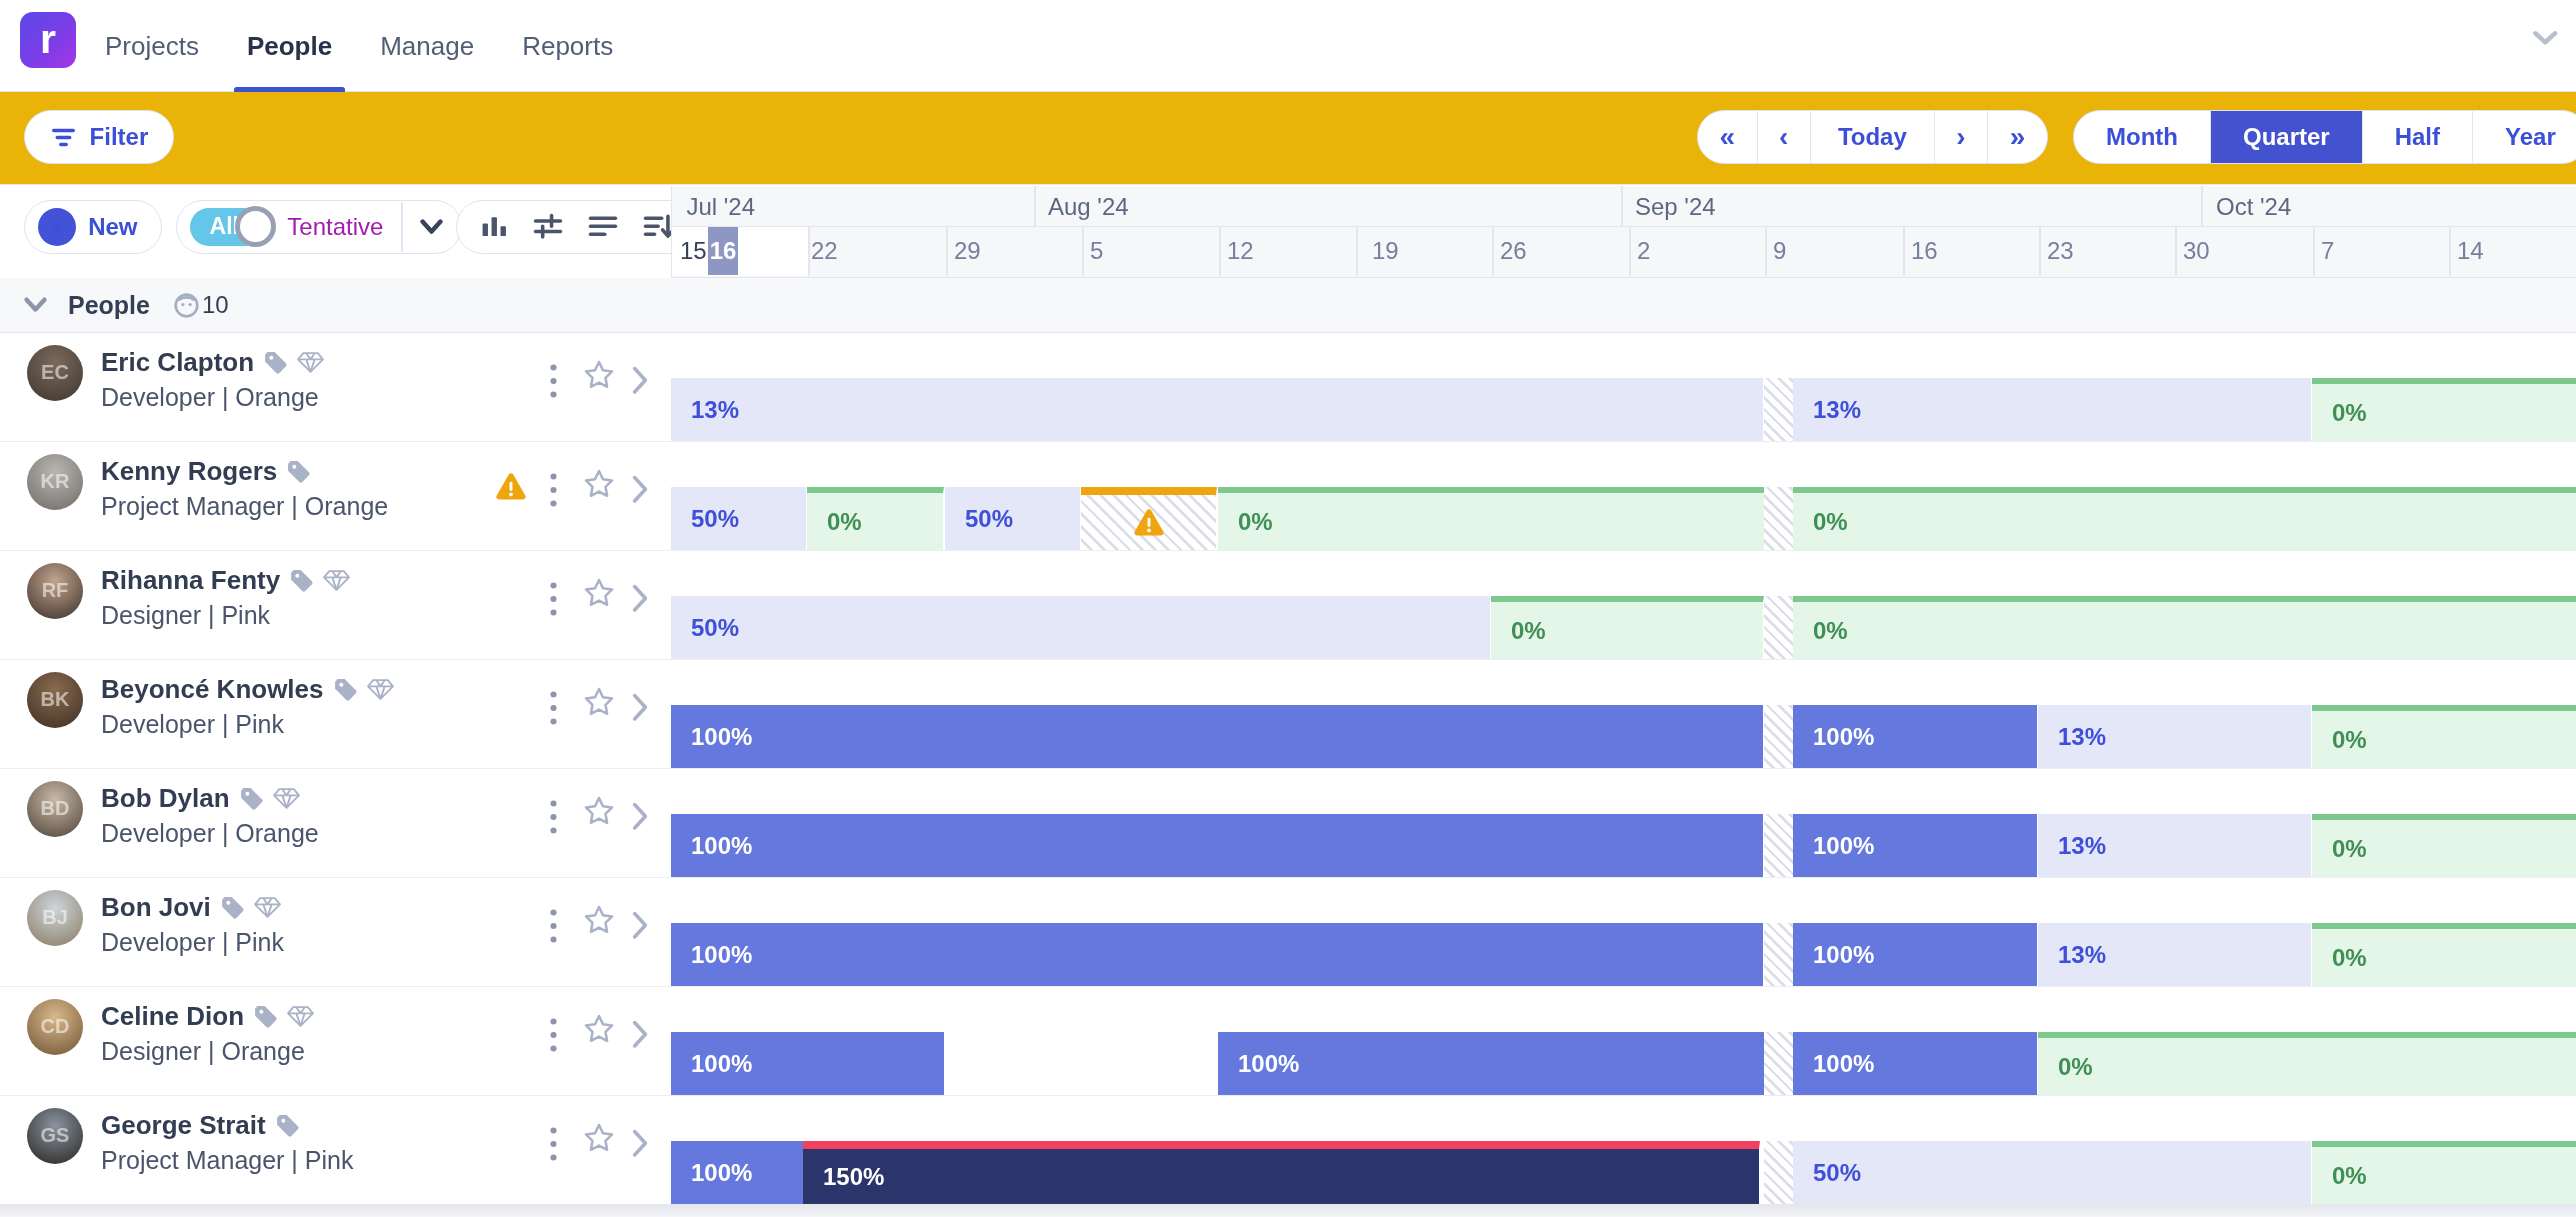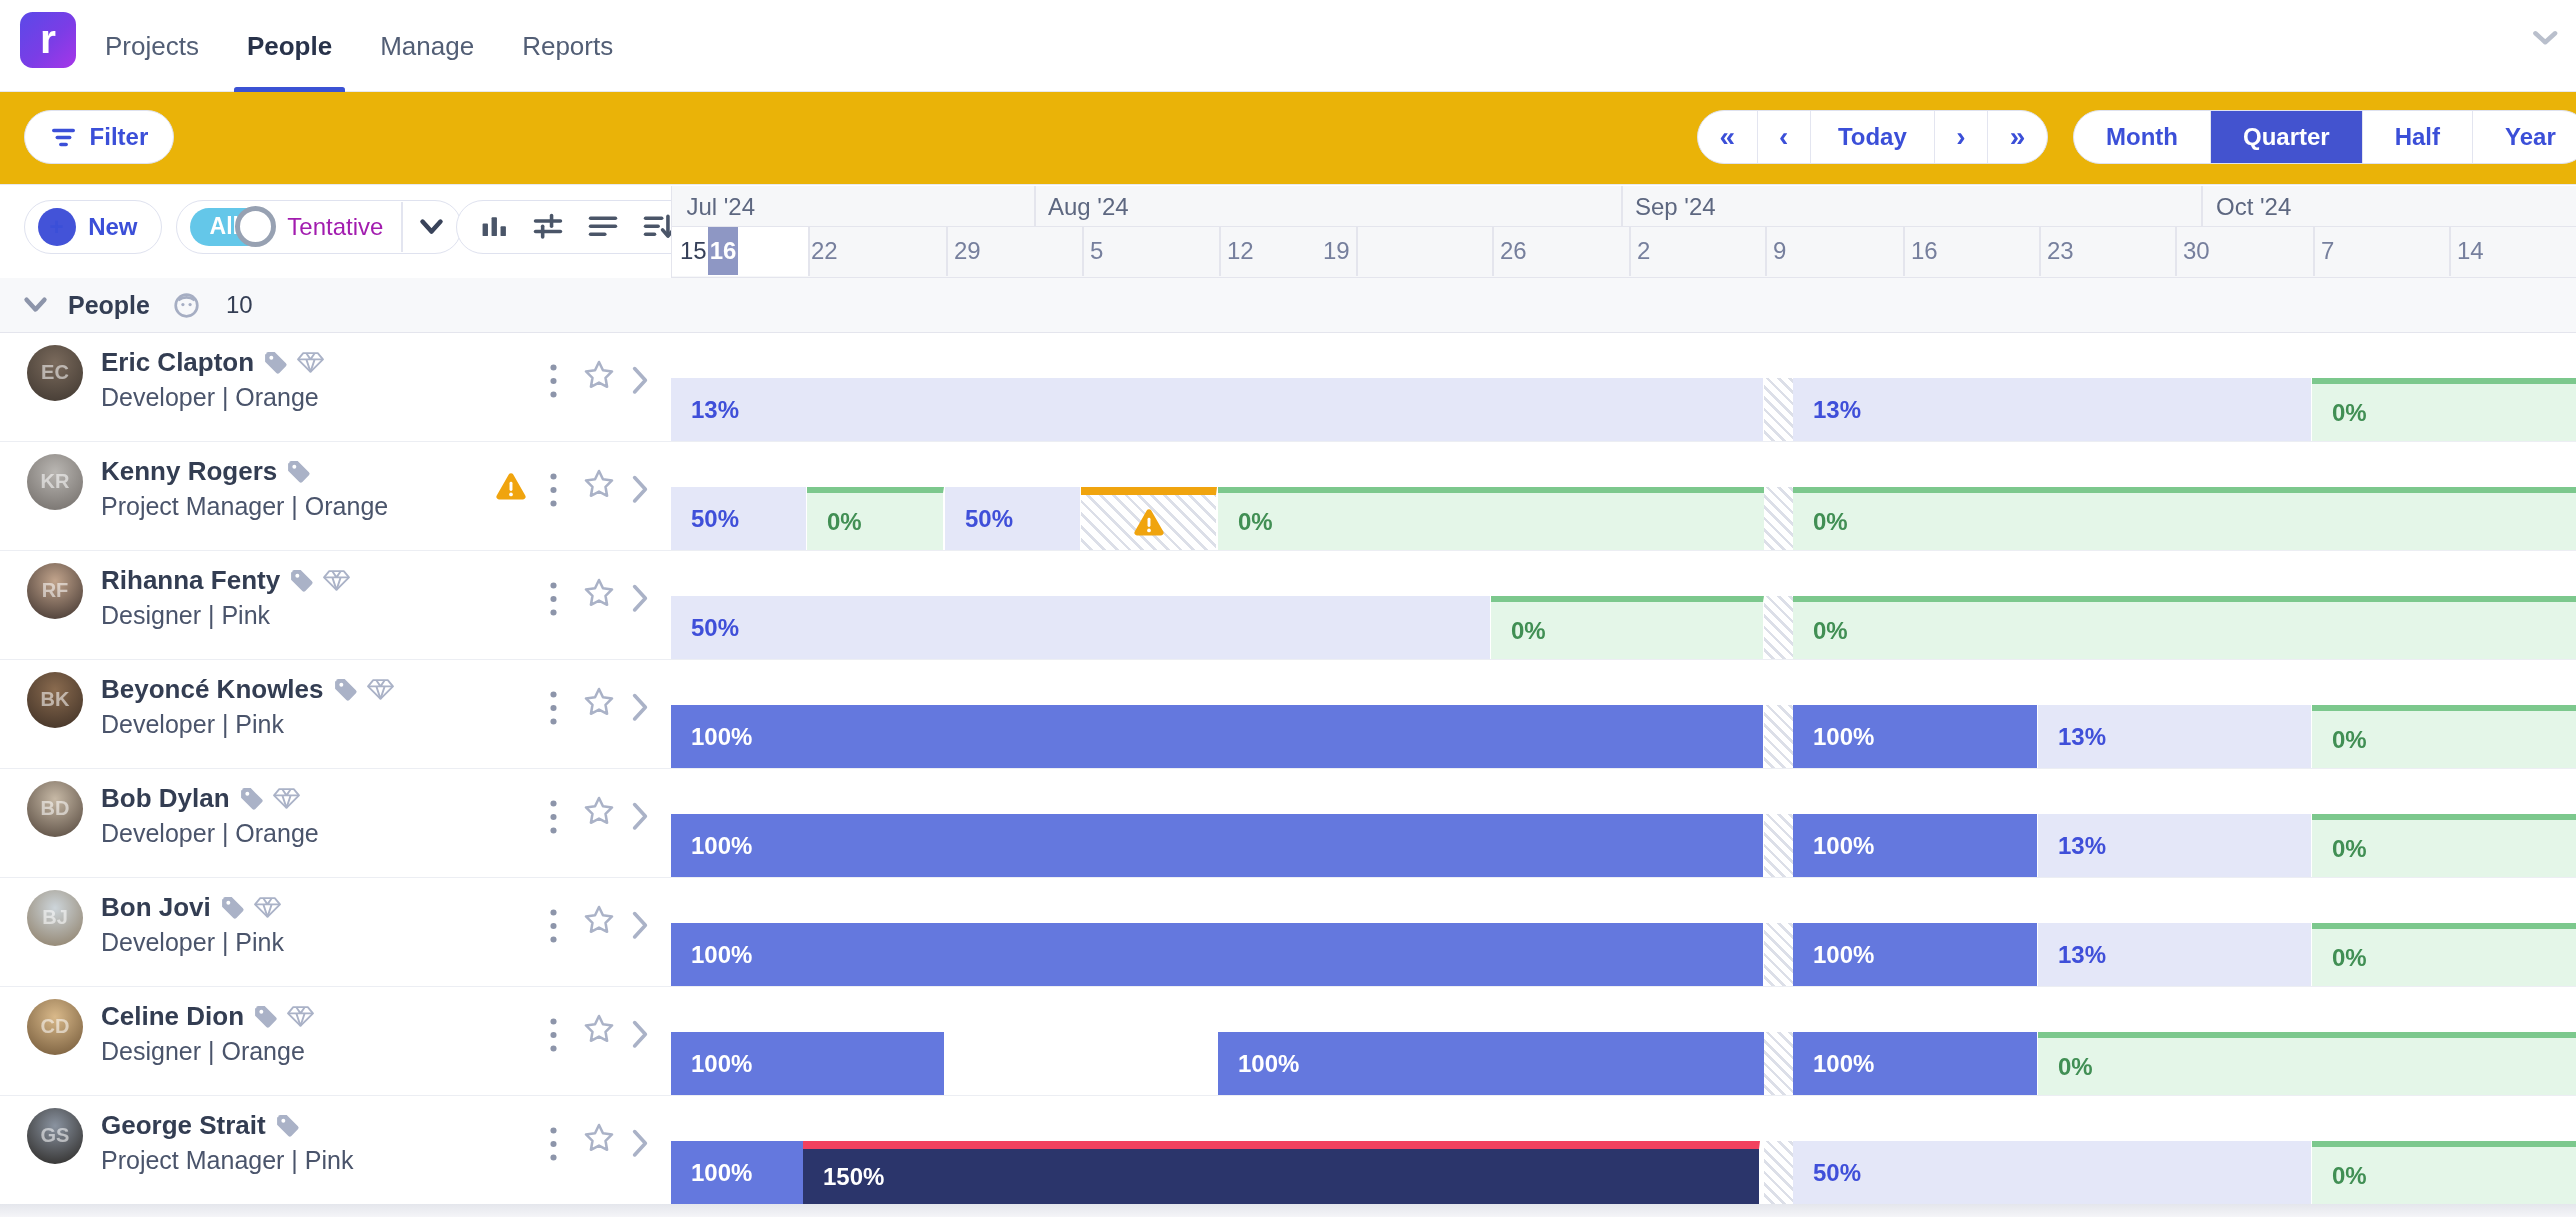--- a/index.html
+++ b/index.html
@@ -52,21 +52,21 @@
   .cur-week{position:absolute;top:0;height:49px;background:#fff;}
   .week-sep{position:absolute;top:0;width:1.8px;height:49px;background:#e4e5ed;}
   .week-lbl{position:absolute;top:10px;font-size:24px;color:#767f9d;}
   .today-chip{position:absolute;top:0;height:48px;background:#8e97c4;color:#fff;font-size:24px;font-weight:700;display:flex;align-items:center;justify-content:center;}
   .week-lbl.dark{color:#353f58;font-weight:400;}
 
   
   .group-head{position:absolute;left:0;top:278px;width:2576px;height:55px;background:#f7f8fa;border-bottom:1.8px solid #e4e5ed;box-sizing:border-box;display:flex;align-items:center;}
   .group-head .chev{margin-left:23px;cursor:pointer;display:flex;}
   .group-title{margin-left:20px;font-size:25px;font-weight:700;color:#343e54;}
-  .group-count{margin-left:23px;display:flex;align-items:center;gap:26px;color:#343e54;font-size:24px;}
+  .group-count{margin-left:23px;display:flex;align-items:center;gap:2px;color:#343e54;font-size:24px;}
 
   
   .rows{position:absolute;left:0;top:333px;width:2576px;}
   .prow{position:relative;width:2576px;height:109px;border-bottom:1.8px solid #eceef3;box-sizing:border-box;background:#fff;}
   .avatar{position:absolute;left:27px;top:11.7px;width:56px;height:56px;border-radius:50%;display:flex;align-items:center;justify-content:center;color:rgba(255,255,255,.55);font-size:20px;font-weight:700;}
   .pname{position:absolute;left:101px;top:14.4px;font-size:26px;font-weight:700;color:#333d52;display:flex;align-items:center;gap:9px;white-space:nowrap;}
   .prole{position:absolute;left:101px;top:50px;font-size:25px;color:#4a546b;white-space:nowrap;}
   .rwarn{position:absolute;left:495px;top:30px;cursor:pointer;}
   .rkebab{position:absolute;left:549px;top:29px;cursor:pointer;}
   .rstar{position:absolute;left:582px;top:25px;cursor:pointer;}
@@ -207,21 +207,21 @@
         <div class="week-lbl dark" style="left: 8px;">15</div>
         <div class="week-sep" style="left: 136px;"></div>
         <div class="week-lbl" style="left: 139px;">22</div>
         <div class="week-sep" style="left: 274px;"></div>
         <div class="week-lbl" style="left: 282px;">29</div>
         <div class="week-sep" style="left: 410px;"></div>
         <div class="week-lbl" style="left: 418px;">5</div>
         <div class="week-sep" style="left: 547px;"></div>
         <div class="week-lbl" style="left: 555px;">12</div>
         <div class="week-sep" style="left: 684px;"></div>
-        <div class="week-lbl" style="left: 651px;">19</div>
+        <div class="week-lbl" style="left: 700px;">19</div>
         <div class="week-sep" style="left: 820px;"></div>
         <div class="week-lbl" style="left: 828px;">26</div>
         <div class="week-sep" style="left: 957px;"></div>
         <div class="week-lbl" style="left: 965px;">2</div>
         <div class="week-sep" style="left: 1093px;"></div>
         <div class="week-lbl" style="left: 1101px;">9</div>
         <div class="week-sep" style="left: 1231px;"></div>
         <div class="week-lbl" style="left: 1239px;">16</div>
         <div class="week-sep" style="left: 1367px;"></div>
         <div class="week-lbl" style="left: 1375px;">23</div>

